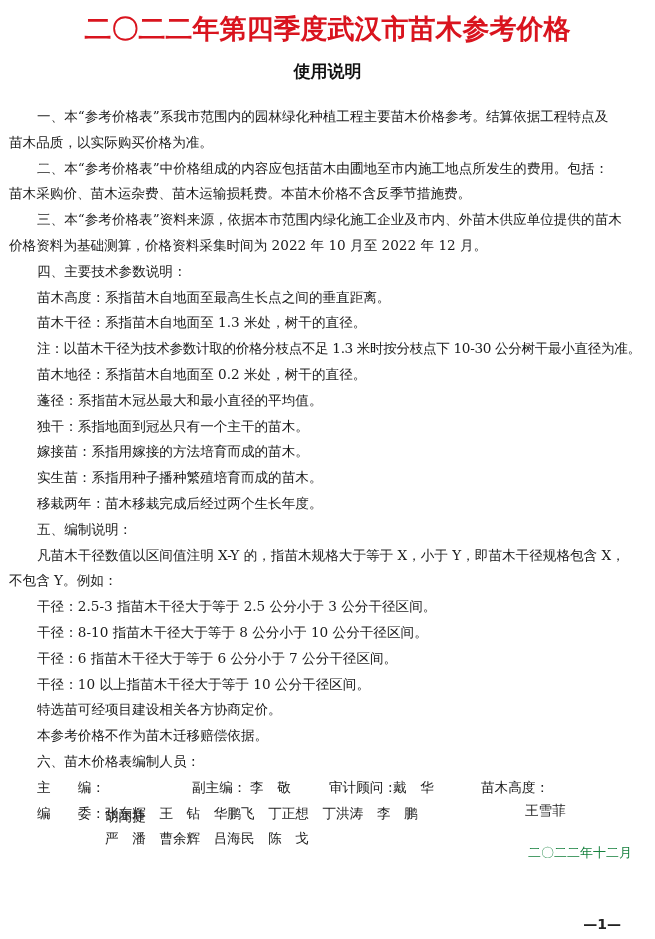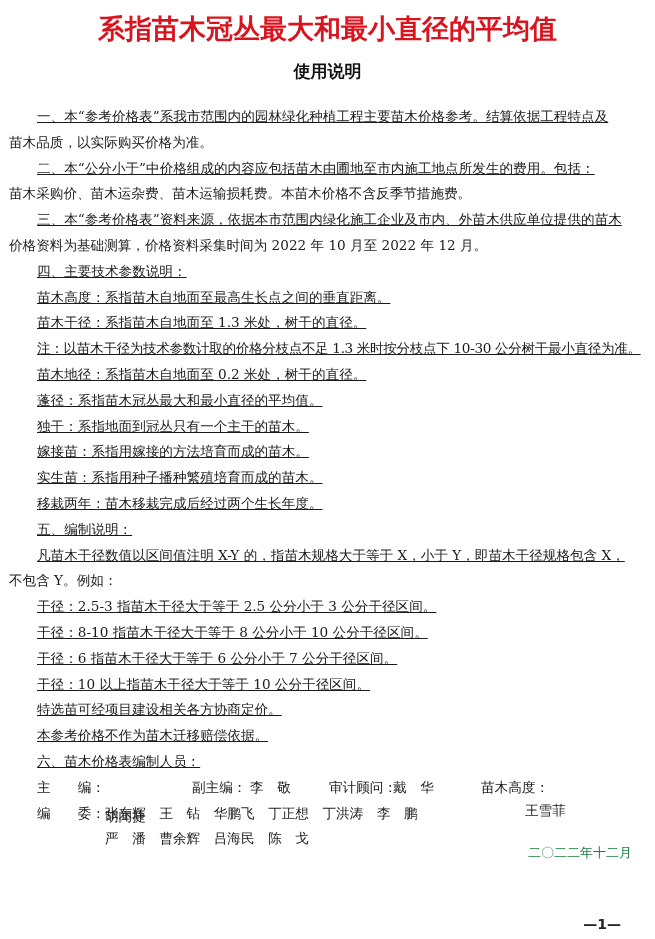--- a/index.html
+++ b/index.html
@@ -48,21 +48,21 @@
       left: 9px;
       top: 104px;
       width: 640px;
       font-size: 13.6px;
       line-height: 25.8px;
     }
     .p {
       margin: 0;
       white-space: nowrap;
     }
-    .indent { padding-left: 28px; text-decoration: underline; }
+    .indent { padding-left: 28px; }
     .staff-row {
       position: relative;
       height: 25.8px;
       white-space: nowrap;
     }
     .staff-row span { position: absolute; top: 0; }
     .date {
       position: absolute;
       right: 23px;
       top: 844px;
@@ -78,28 +78,28 @@
       font-size: 14px;
       font-weight: bold;
       color: #222;
     }
   </style>
 </head>
 <body>
 
 <div class="page">
 
-  <div class="title">系指苗木冠丛最大和最小直径的平均值</div>
+  <div class="title">二〇二二年第四季度武汉市苗木参考价格</div>
   <div class="subtitle">使用说明</div>
 
   <div class="body">
     <p class="p indent">一、本“参考价格表”系我市范围内的园林绿化种植工程主要苗木价格参考。结算依据工程特点及</p>
     <p class="p">苗木品质，以实际购买价格为准。</p>
 
-    <p class="p indent">二、本“公分小于”中价格组成的内容应包括苗木由圃地至市内施工地点所发生的费用。包括：</p>
+    <p class="p indent">二、本“参考价格表”中价格组成的内容应包括苗木由圃地至市内施工地点所发生的费用。包括：</p>
     <p class="p">苗木采购价、苗木运杂费、苗木运输损耗费。本苗木价格不含反季节措施费。</p>
 
     <p class="p indent">三、本“参考价格表”资料来源，依据本市范围内绿化施工企业及市内、外苗木供应单位提供的苗木</p>
     <p class="p">价格资料为基础测算，价格资料采集时间为 2022 年 10 月至 2022 年 12 月。</p>
 
     <p class="p indent">四、主要技术参数说明：</p>
     <p class="p indent">苗木高度：系指苗木自地面至最高生长点之间的垂直距离。</p>
     <p class="p indent">苗木干径：系指苗木自地面至 1.3 米处，树干的直径。</p>
     <p class="p indent" style="letter-spacing:-0.35px;">注：以苗木干径为技术参数计取的价格分枝点不足 1.3 米时按分枝点下 10-30 公分树干最小直径为准。</p>
     <p class="p indent">苗木地径：系指苗木自地面至 0.2 米处，树干的直径。</p>

